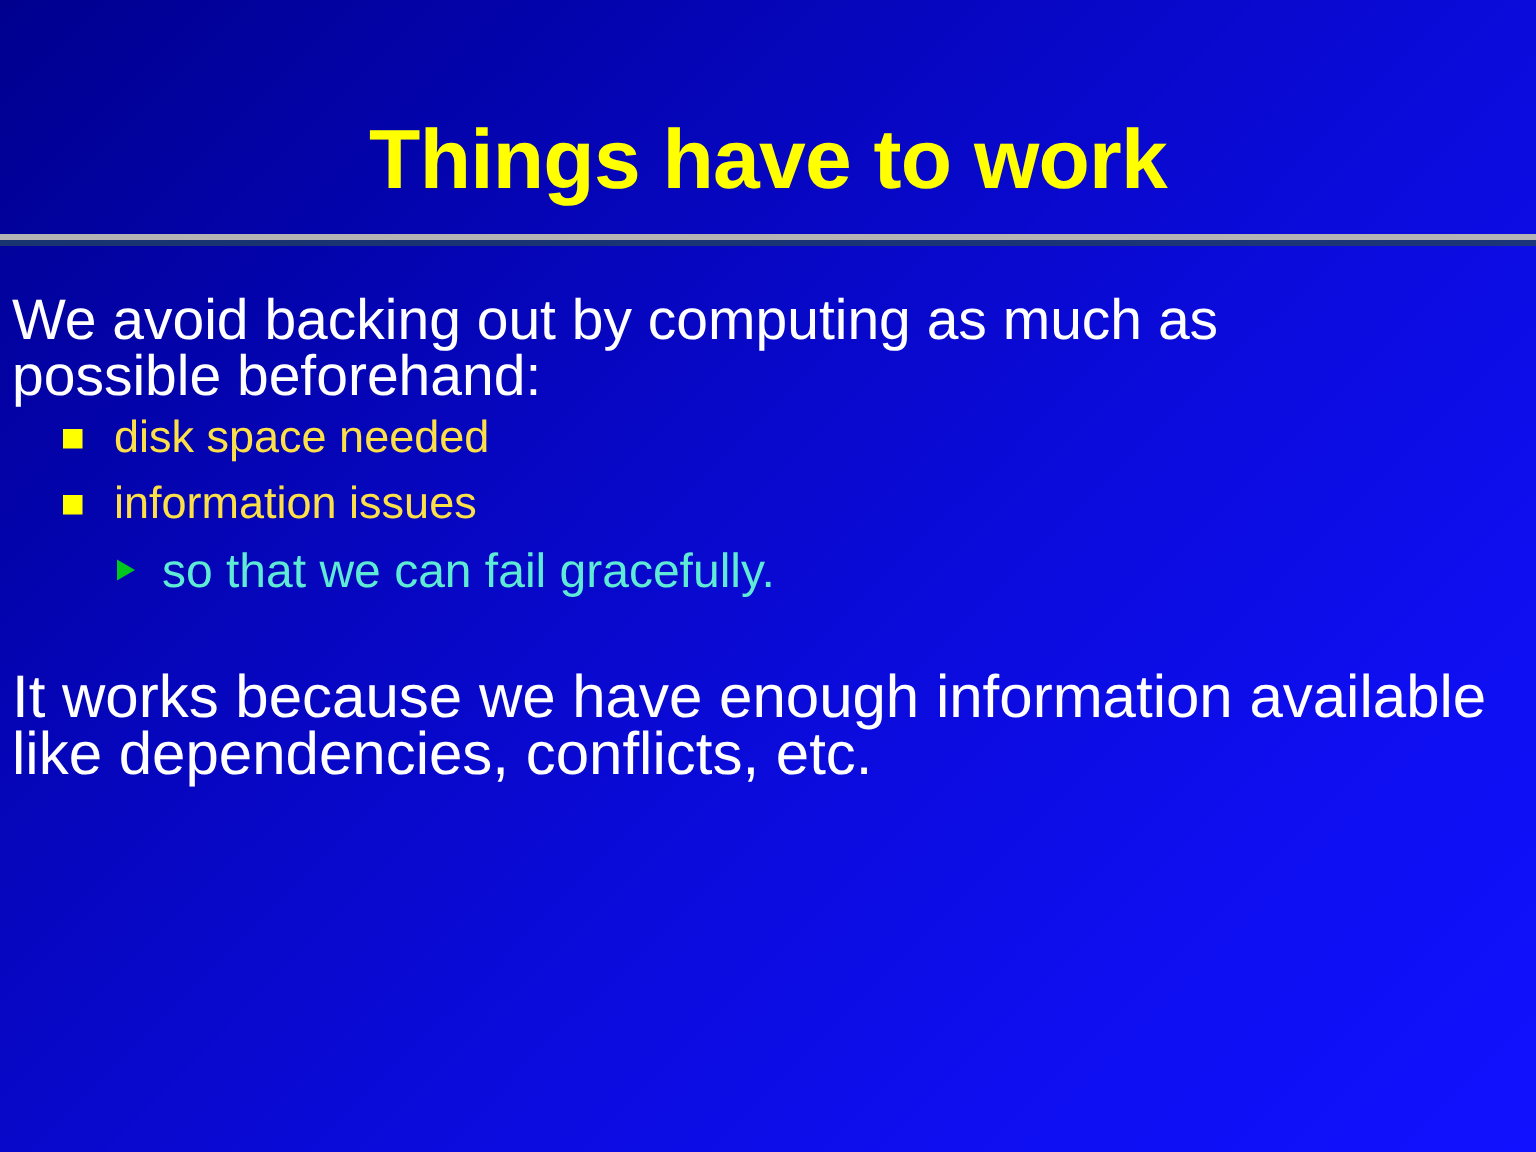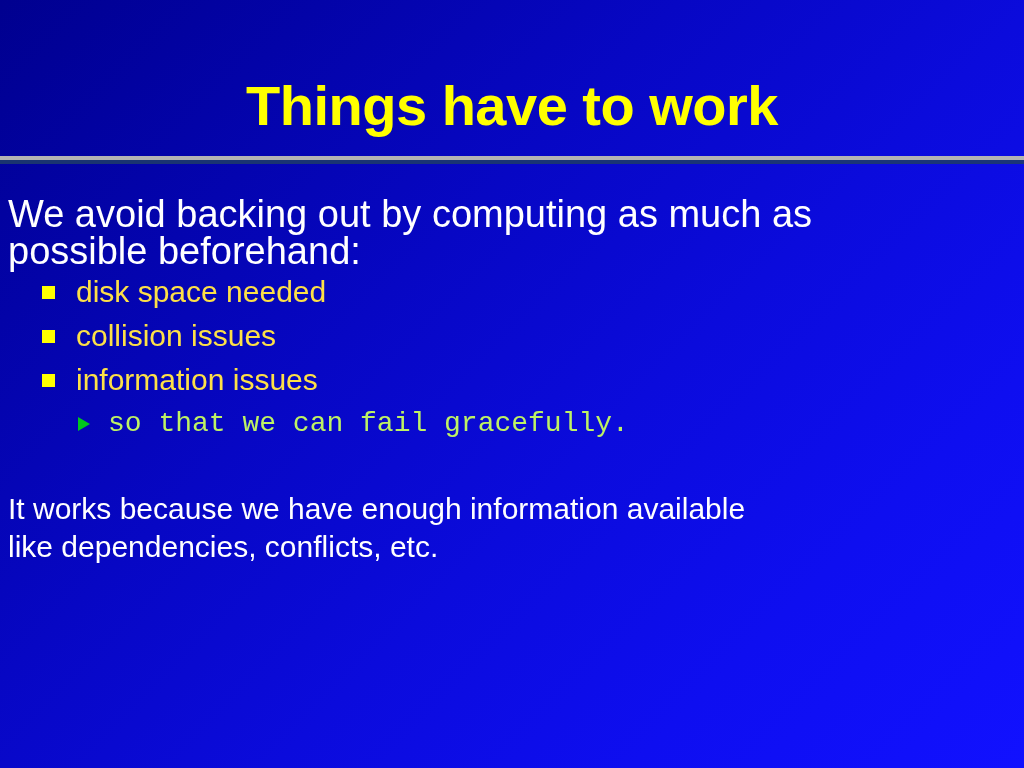--- a/index.html
+++ b/index.html
@@ -102,46 +102,45 @@
     position: absolute;
     left: 34px;
     top: 16px;
     width: 13px;
     height: 13px;
     background: #ffff00;
   }
 
   .subbullet-item {
     position: relative;
-    color: #bef264;
-    font-size: 28px;
+    color: #5eead4;
+    font-size: 32px;
     line-height: 44px;
     padding-left: 100px;
     white-space: nowrap;
-    font-family: Liberation Mono, monospace;
   }
 
   .subbullet-item .tri-marker {
     position: absolute;
     left: 70px;
     top: 15px;
     width: 0;
     height: 0;
     border-top: 7px solid transparent;
     border-bottom: 7px solid transparent;
     border-left: 12px solid #00c61e;
   }
 
   .spacer-line {
     height: 44px;
   }
 
   .closing-para {
     color: #ffffff;
-    font-size: 30px;
+    font-size: 40px;
     line-height: 38px;
     margin: 0;
     white-space: pre-line;
   }
 </style>
 </head>
 <body>
 
 <div class="slide">
 
@@ -155,24 +154,20 @@
     <p class="para">We avoid backing out by computing as much as
 possible beforehand:</p>
 
     <ul class="bullet-list">
       <li class="bullet-item">
         <span class="sq-marker"></span>
         <span>disk space needed</span>
       </li>
       <li class="bullet-item">
         <span class="sq-marker"></span>
-        <span>collision issues</span>
-      </li>
-      <li class="bullet-item">
-        <span class="sq-marker"></span>
         <span>information issues</span>
       </li>
       <li class="subbullet-item">
         <span class="tri-marker"></span>
         <span>so that we can fail gracefully.</span>
       </li>
     </ul>
 
     <div class="spacer-line"></div>
 

